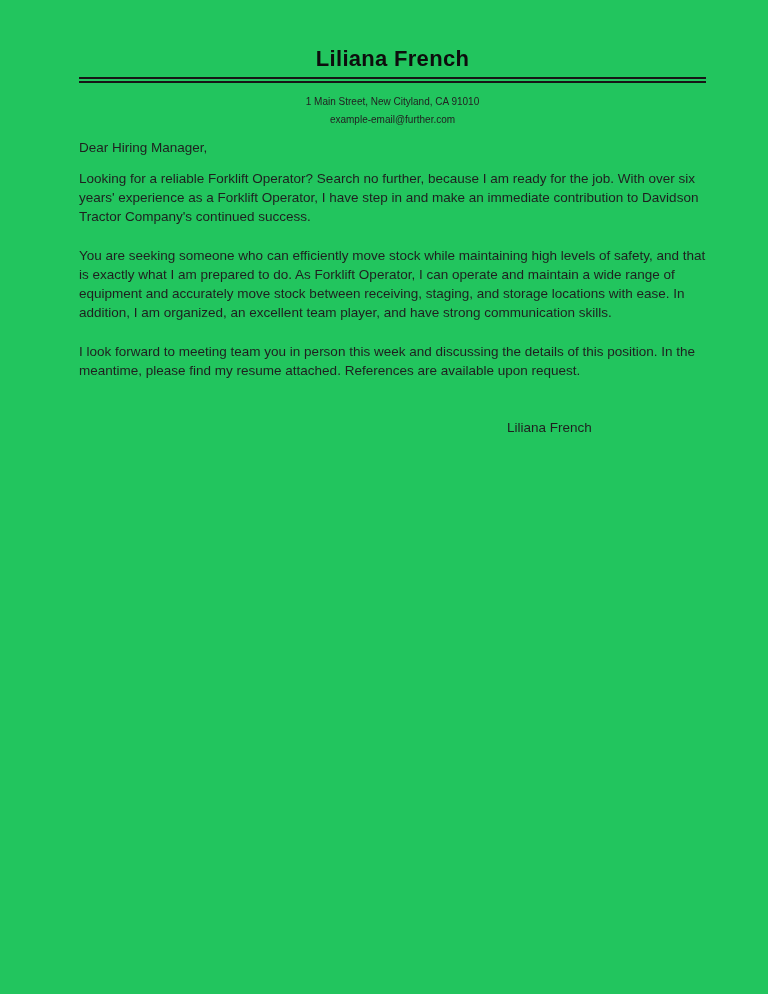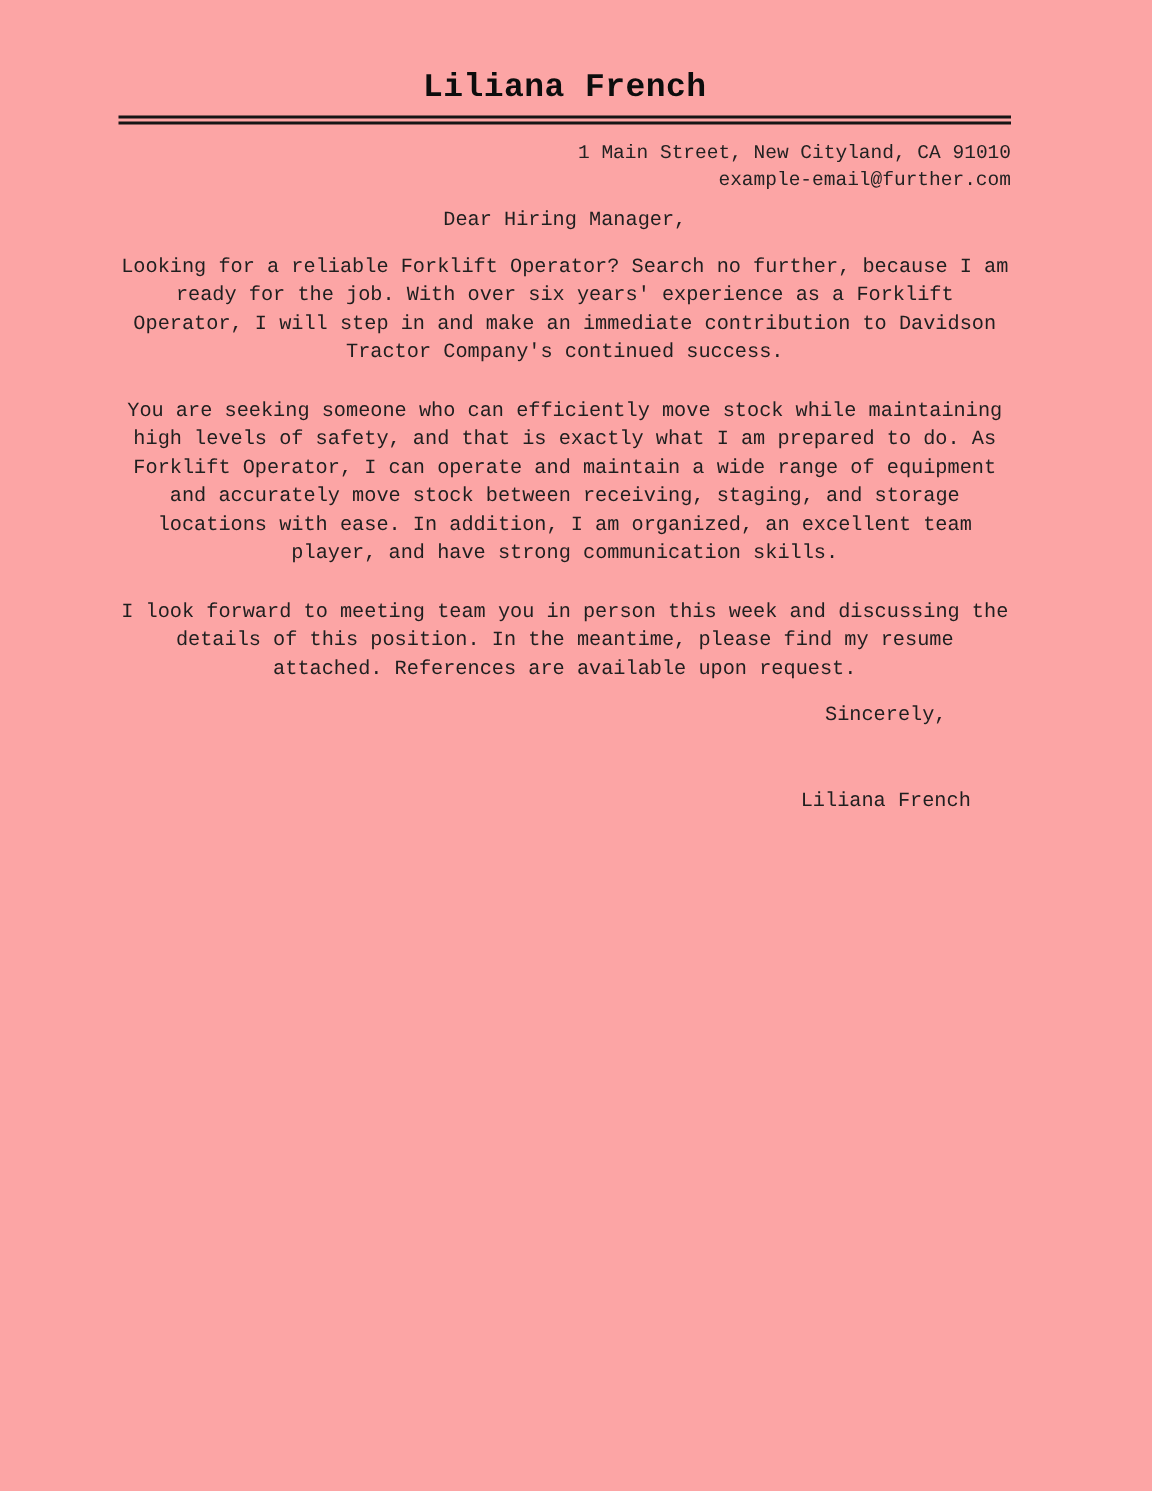--- a/index.html
+++ b/index.html
@@ -5,54 +5,54 @@
   html, body {
     margin: 0;
     padding: 0;
     background: #ffffff;
   }
   .page {
     position: relative;
     box-sizing: border-box;
     width: 768px;
     height: 994px;
-    background: #fca5a5;
-    padding: 46px 94px 0 79px;
-    font-family: Liberation Mono, monospace;
+    background: #22c55e;
+    padding: 46px 62px 0 79px;
+    font-family: Liberation Sans, sans-serif;
     color: #1f1f1f;
     overflow: hidden;
   }
   .doc-title {
     margin: 0;
     text-align: center;
     font-size: 22px;
     line-height: 26px;
     font-weight: bold;
     color: #0d0d0d;
     letter-spacing: 0.3px;
   }
   .double-rule {
     height: 2px;
     border-top: 2px solid #161616;
     border-bottom: 2px solid #161616;
     margin-top: 5px;
   }
   .contact {
     margin-top: 10px;
-    text-align: right;
-    font-size: 13px;
+    text-align: center;
+    font-size: 10px;
     line-height: 18px;
     color: #222222;
   }
   .contact div { margin: 0; }
   .letter-body {
     margin-top: 9px;
     font-size: 13.5px;
     line-height: 19px;
-    text-align: center;
+    text-align: left;
   }
   .salutation {
     margin: 0 0 12px 0;
   }
   .para {
     margin: 0 0 20px 0;
   }
   .para:last-of-type {
     margin-bottom: 0;
   }
@@ -79,25 +79,24 @@
 
     <div class="contact">
       <div>1 Main Street, New Cityland, CA 91010</div>
       <div>example-email@further.com</div>
     </div>
   </div>
 
   <div class="letter-body">
     <p class="salutation">Dear Hiring Manager,</p>
 
-    <p class="para">Looking for a reliable Forklift Operator? Search no further, because I am ready for the job. With over six years' experience as a Forklift Operator, I will step in and make an immediate contribution to Davidson Tractor Company's continued success.</p>
+    <p class="para">Looking for a reliable Forklift Operator? Search no further, because I am ready for the job. With over six years' experience as a Forklift Operator, I have step in and make an immediate contribution to Davidson Tractor Company's continued success.</p>
 
     <p class="para">You are seeking someone who can efficiently move stock while maintaining high levels of safety, and that is exactly what I am prepared to do. As Forklift Operator, I can operate and maintain a wide range of equipment and accurately move stock between receiving, staging, and storage locations with ease. In addition, I am organized, an excellent team player, and have strong communication skills.</p>
 
     <p class="para">I look forward to meeting team you in person this week and discussing the details of this position. In the meantime, please find my resume attached. References are available upon request.</p>
 
     <div class="closing-block">
-      <p class="closing">Sincerely,</p>
       <p class="signature-name">Liliana French</p>
     </div>
   </div>
 
 </div>
 
 </body></html>

